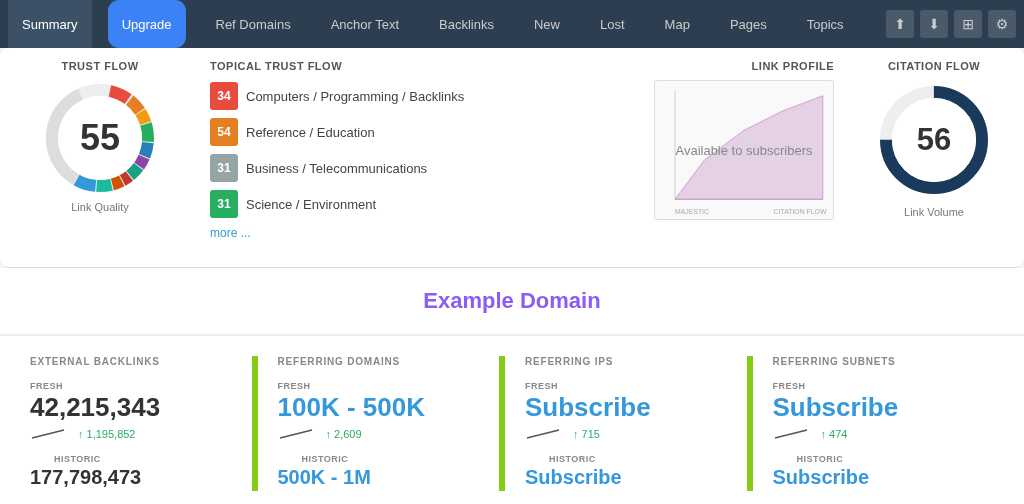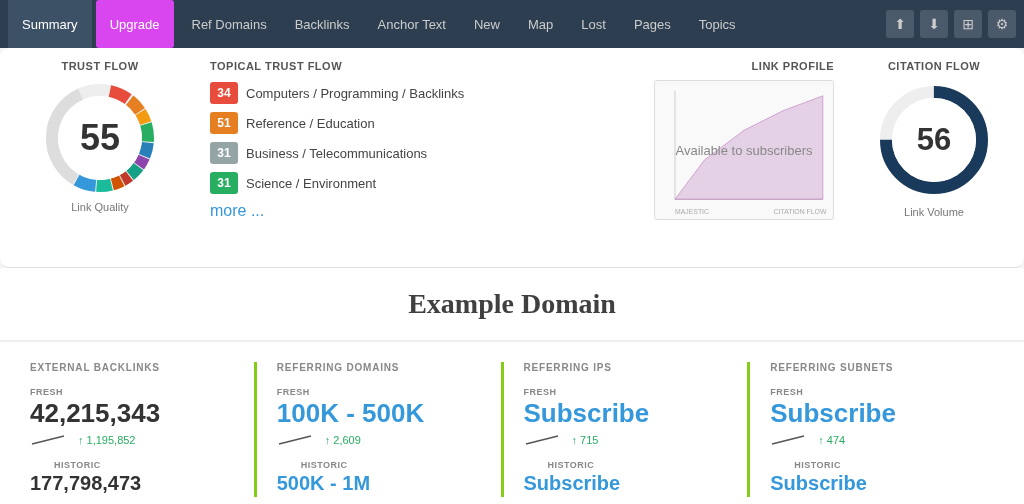--- a/index.html
+++ b/index.html
@@ -7,40 +7,40 @@
 
     
     .navbar {
       background: #2c3e50;
       display: flex;
       align-items: center;
       padding: 0 8px;
       height: 48px;
       justify-content: space-between;
     }
-    .nav-left { display: flex; align-items: flex-start; gap: 0; }
+    .nav-left { display: flex; align-items: flex-start; gap: 12px; }
     .nav-item {
       color: #ccc;
       padding: 0 14px;
       height: 48px;
       display: flex;
       align-items: center;
       cursor: pointer;
       font-size: 13px;
       text-decoration: none;
       white-space: nowrap;
     }
     .nav-item.active {
       background: #3d5166;
       color: #fff;
     }
     .nav-item.upgrade {
-      background: #d946ef;
+      background: #3b82f6;
       color: #fff;
-      border-radius: 3px;
+      border-radius: 11px;
       margin: 0 4px;
     }
     .nav-right { display: flex; align-items: center; gap: 6px; }
     .nav-icon {
       width: 28px; height: 28px;
       background: rgba(255,255,255,0.15);
       border-radius: 3px;
       display: flex; align-items: center; justify-content: center;
       cursor: pointer;
       color: #ccc;
@@ -72,27 +72,27 @@
       font-weight: bold;
       color: #333;
     }
     .link-quality-label { font-size: 11px; color: #777; margin-top: 3px; }
 
     
     .topical-section { flex: 1; min-width: 260px; }
     .topical-title { font-size: 11px; font-weight: bold; color: #555; letter-spacing: 0.5px; text-transform: uppercase; margin-bottom: 10px; }
     .topical-item { display: flex; align-items: center; margin-bottom: 8px; gap: 8px; }
     .topical-badge {
-      min-width: 28px; height: 22px;
+      min-width: 28px; height: 28px;
       border-radius: 3px;
       display: flex; align-items: center; justify-content: center;
       color: #fff; font-size: 12px; font-weight: bold;
     }
     .topical-text { font-size: 13px; color: #444; }
-    .more-link { color: #3498db; font-size: 16px; cursor: pointer; margin-top: 6px; }
+    .more-link { color: #3498db; font-size: 12px; cursor: pointer; margin-top: 6px; }
 
     
     .link-profile-section { flex: 1; display: flex; flex-direction: column; align-items: flex-end; min-width: 200px; }
     .section-title { font-size: 11px; font-weight: bold; color: #555; letter-spacing: 0.5px; text-transform: uppercase; margin-bottom: 8px; }
     .chart-placeholder {
       width: 180px; height: 140px;
       background: #f9f9f9;
       border: 1px solid #ddd;
       border-radius: 3px;
       display: flex; align-items: center; justify-content: center;
@@ -125,32 +125,32 @@
     }
     .link-volume-label { font-size: 11px; color: #777; margin-top: 6px; }
 
     
     .domain-section {
       background: #fff;
       text-align: center;
       padding: 20px;
       border-bottom: 1px solid #eee;
     }
-    .domain-name { font-size: 28px; font-weight: bold; color: #404040; font-family: Liberation Serif, serif; }
+    .domain-name { font-size: 22px; font-weight: bold; color: #8b5cf6; }
 
     
     .stats-section {
       background: #fff;
       padding: 20px 30px;
       display: flex;
       gap: 0;
     }
     .stat-block {
       flex: 1;
-      border-right: 3px solid #84cc16;
+      border-right: 6px solid #84cc16;
       padding: 0 20px;
     }
     .stat-block:first-child { padding-left: 0; }
     .stat-block:last-child { border-right: none; }
     .stat-title {
       font-size: 10px;
       font-weight: bold;
       color: #888;
       letter-spacing: 0.8px;
       text-transform: uppercase;
@@ -200,25 +200,25 @@
     .mini-trend { display: inline-block; vertical-align: middle; }
   </style>
 </head>
 <body>
 
 <nav class="navbar">
   <div class="nav-left">
     <a class="nav-item active">Summary</a>
     <a class="nav-item upgrade">Upgrade</a>
     <a class="nav-item">Ref Domains</a>
+    <a class="nav-item">Anchor Text</a>
     <a class="nav-item">Backlinks</a>
-    <a class="nav-item">Anchor Text</a>
     <a class="nav-item">New</a>
+    <a class="nav-item">Lost</a>
     <a class="nav-item">Map</a>
-    <a class="nav-item">Lost</a>
     <a class="nav-item">Pages</a>
     <a class="nav-item">Topics</a>
   </div>
   <div class="nav-right">
     <div class="nav-icon">⬆</div>
     <div class="nav-icon">⬇</div>
     <div class="nav-icon">⊞</div>
     <div class="nav-icon">⚙</div>
   </div>
 </nav>
@@ -253,21 +253,21 @@
     <div class="link-quality-label">Link Quality</div>
   </div>
 
   <div class="topical-section">
     <div class="topical-title">TOPICAL TRUST FLOW</div>
     <div class="topical-item">
       <div class="topical-badge" style="background:#e74c3c;">34</div>
       <span class="topical-text">Computers / Programming / Backlinks</span>
     </div>
     <div class="topical-item">
-      <div class="topical-badge" style="background:#e67e22;">51</div>
+      <div class="topical-badge" style="background:#e67e22;">54</div>
       <span class="topical-text">Reference / Education</span>
     </div>
     <div class="topical-item">
       <div class="topical-badge" style="background:#95a5a6;">31</div>
       <span class="topical-text">Business / Telecommunications</span>
     </div>
     <div class="topical-item">
       <div class="topical-badge" style="background:#27ae60;">31</div>
       <span class="topical-text">Science / Environment</span>
     </div>

